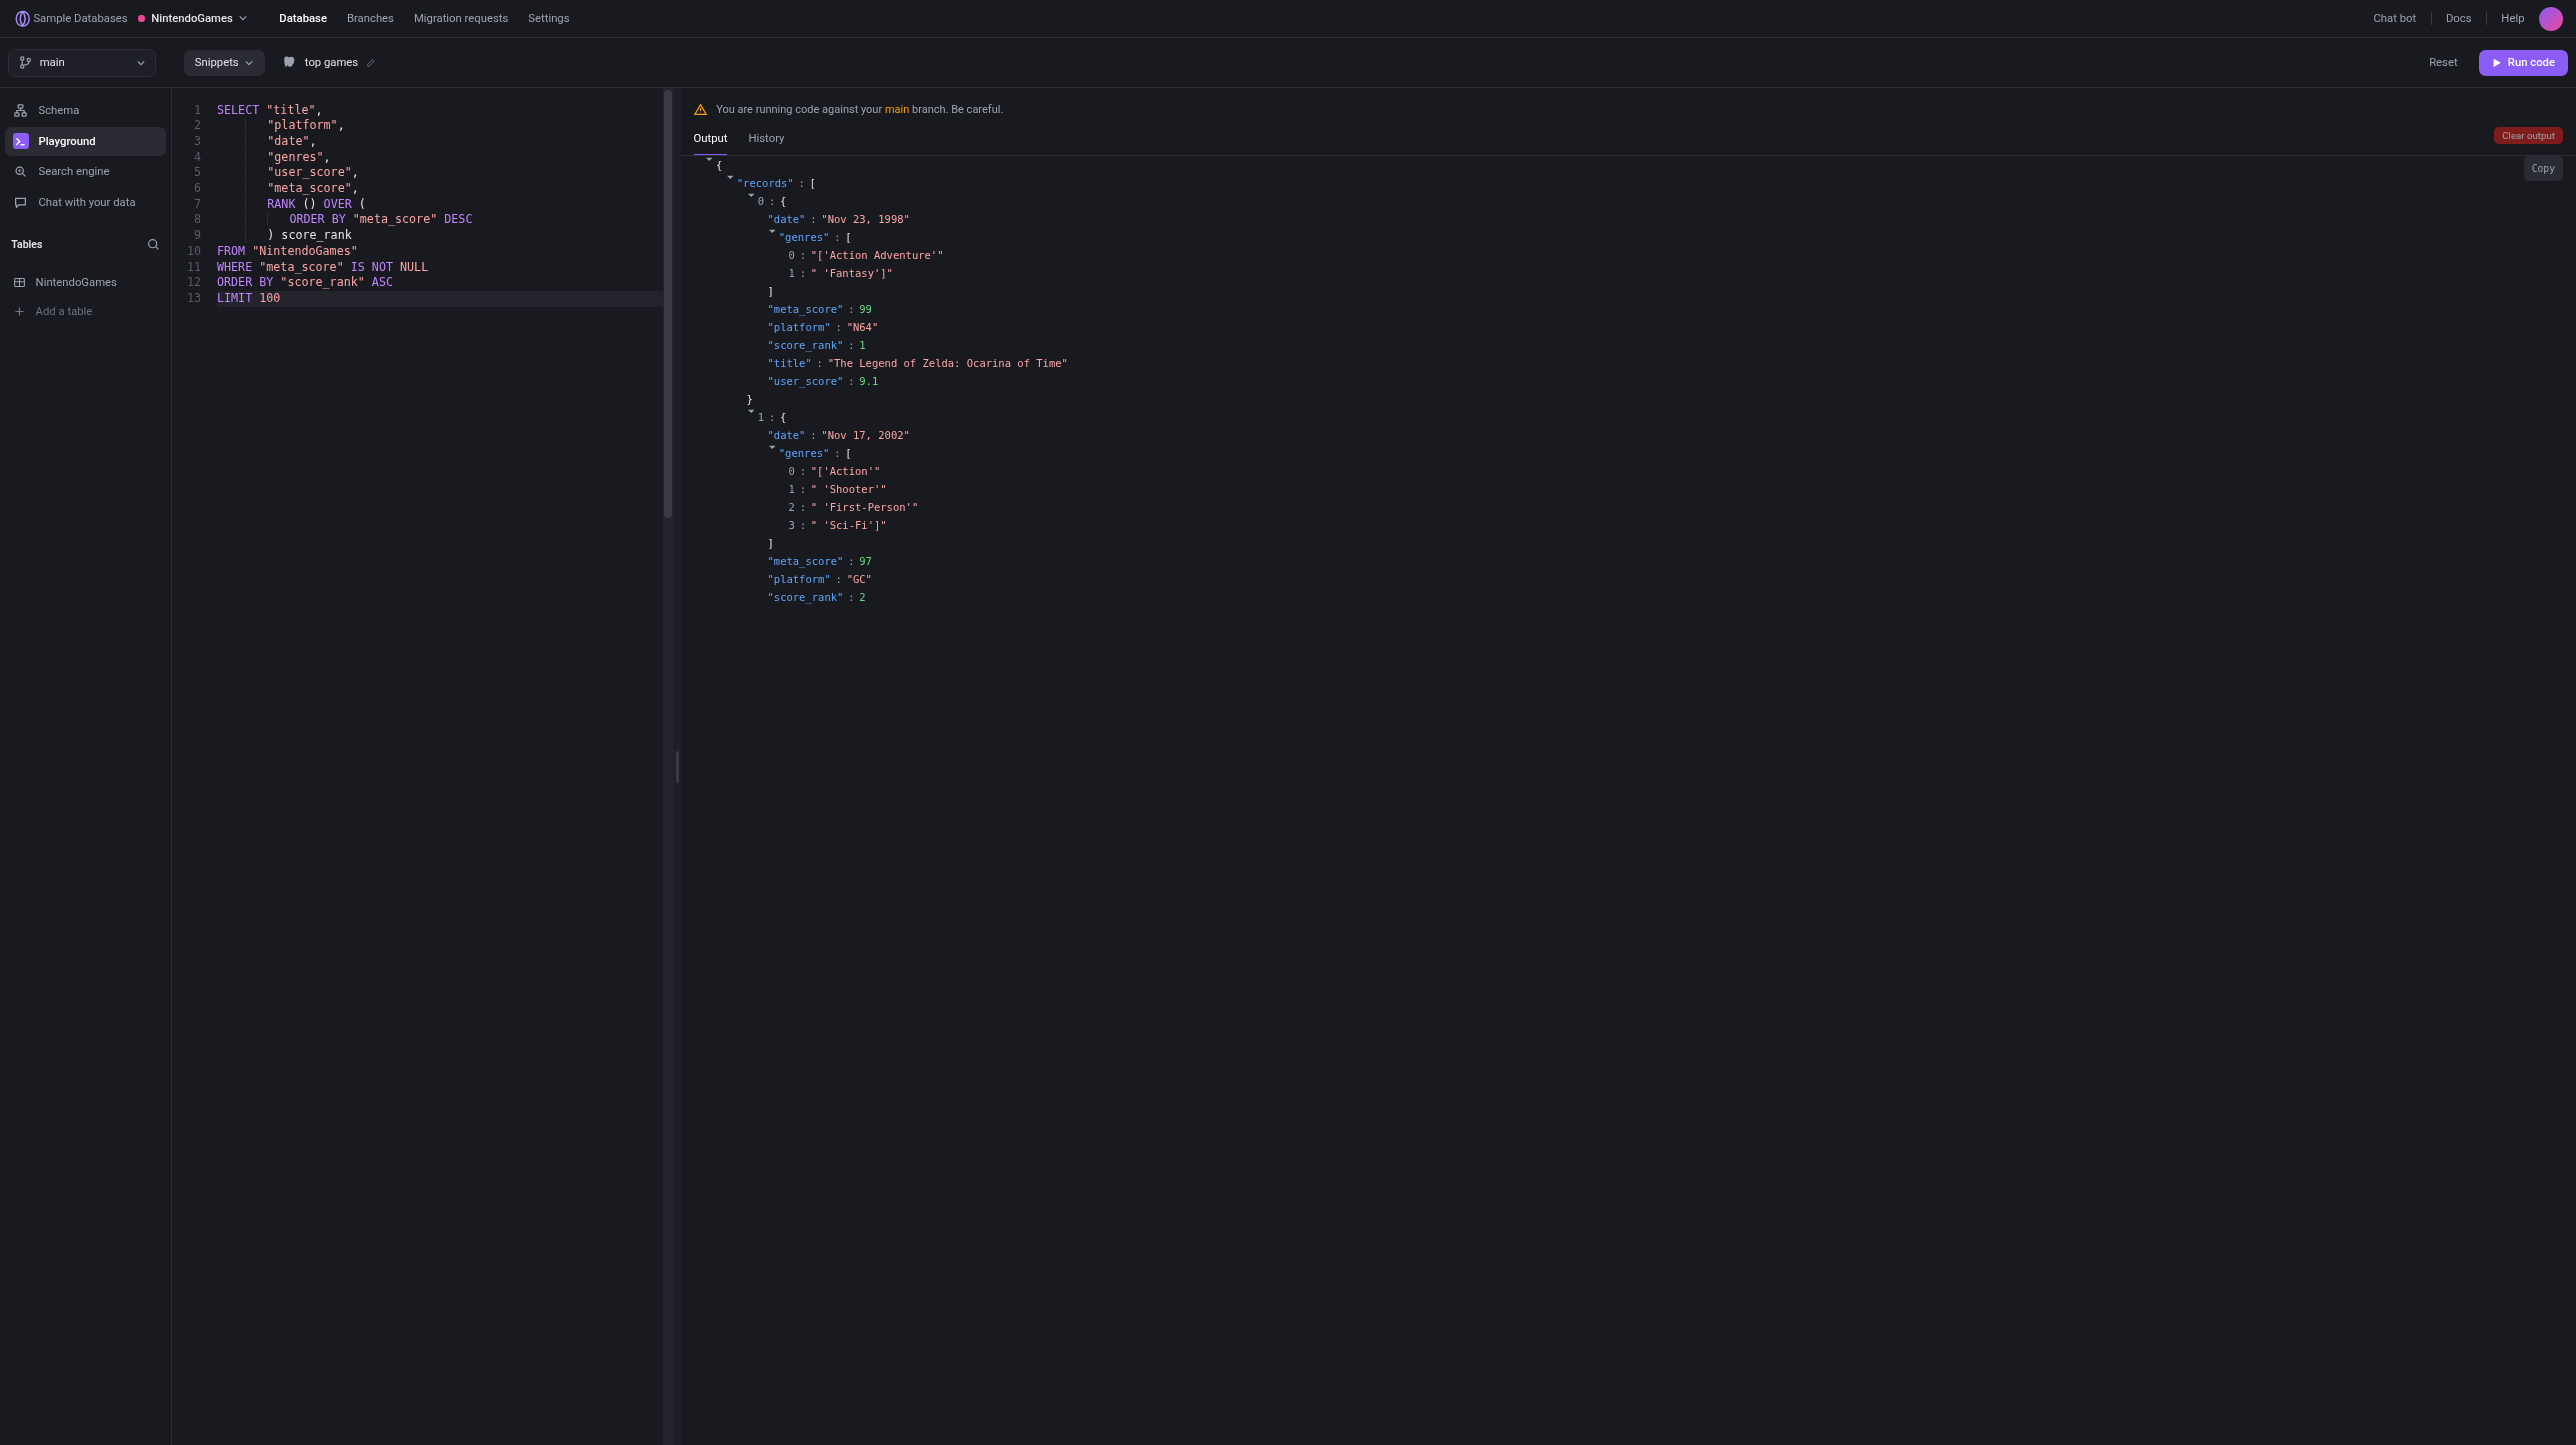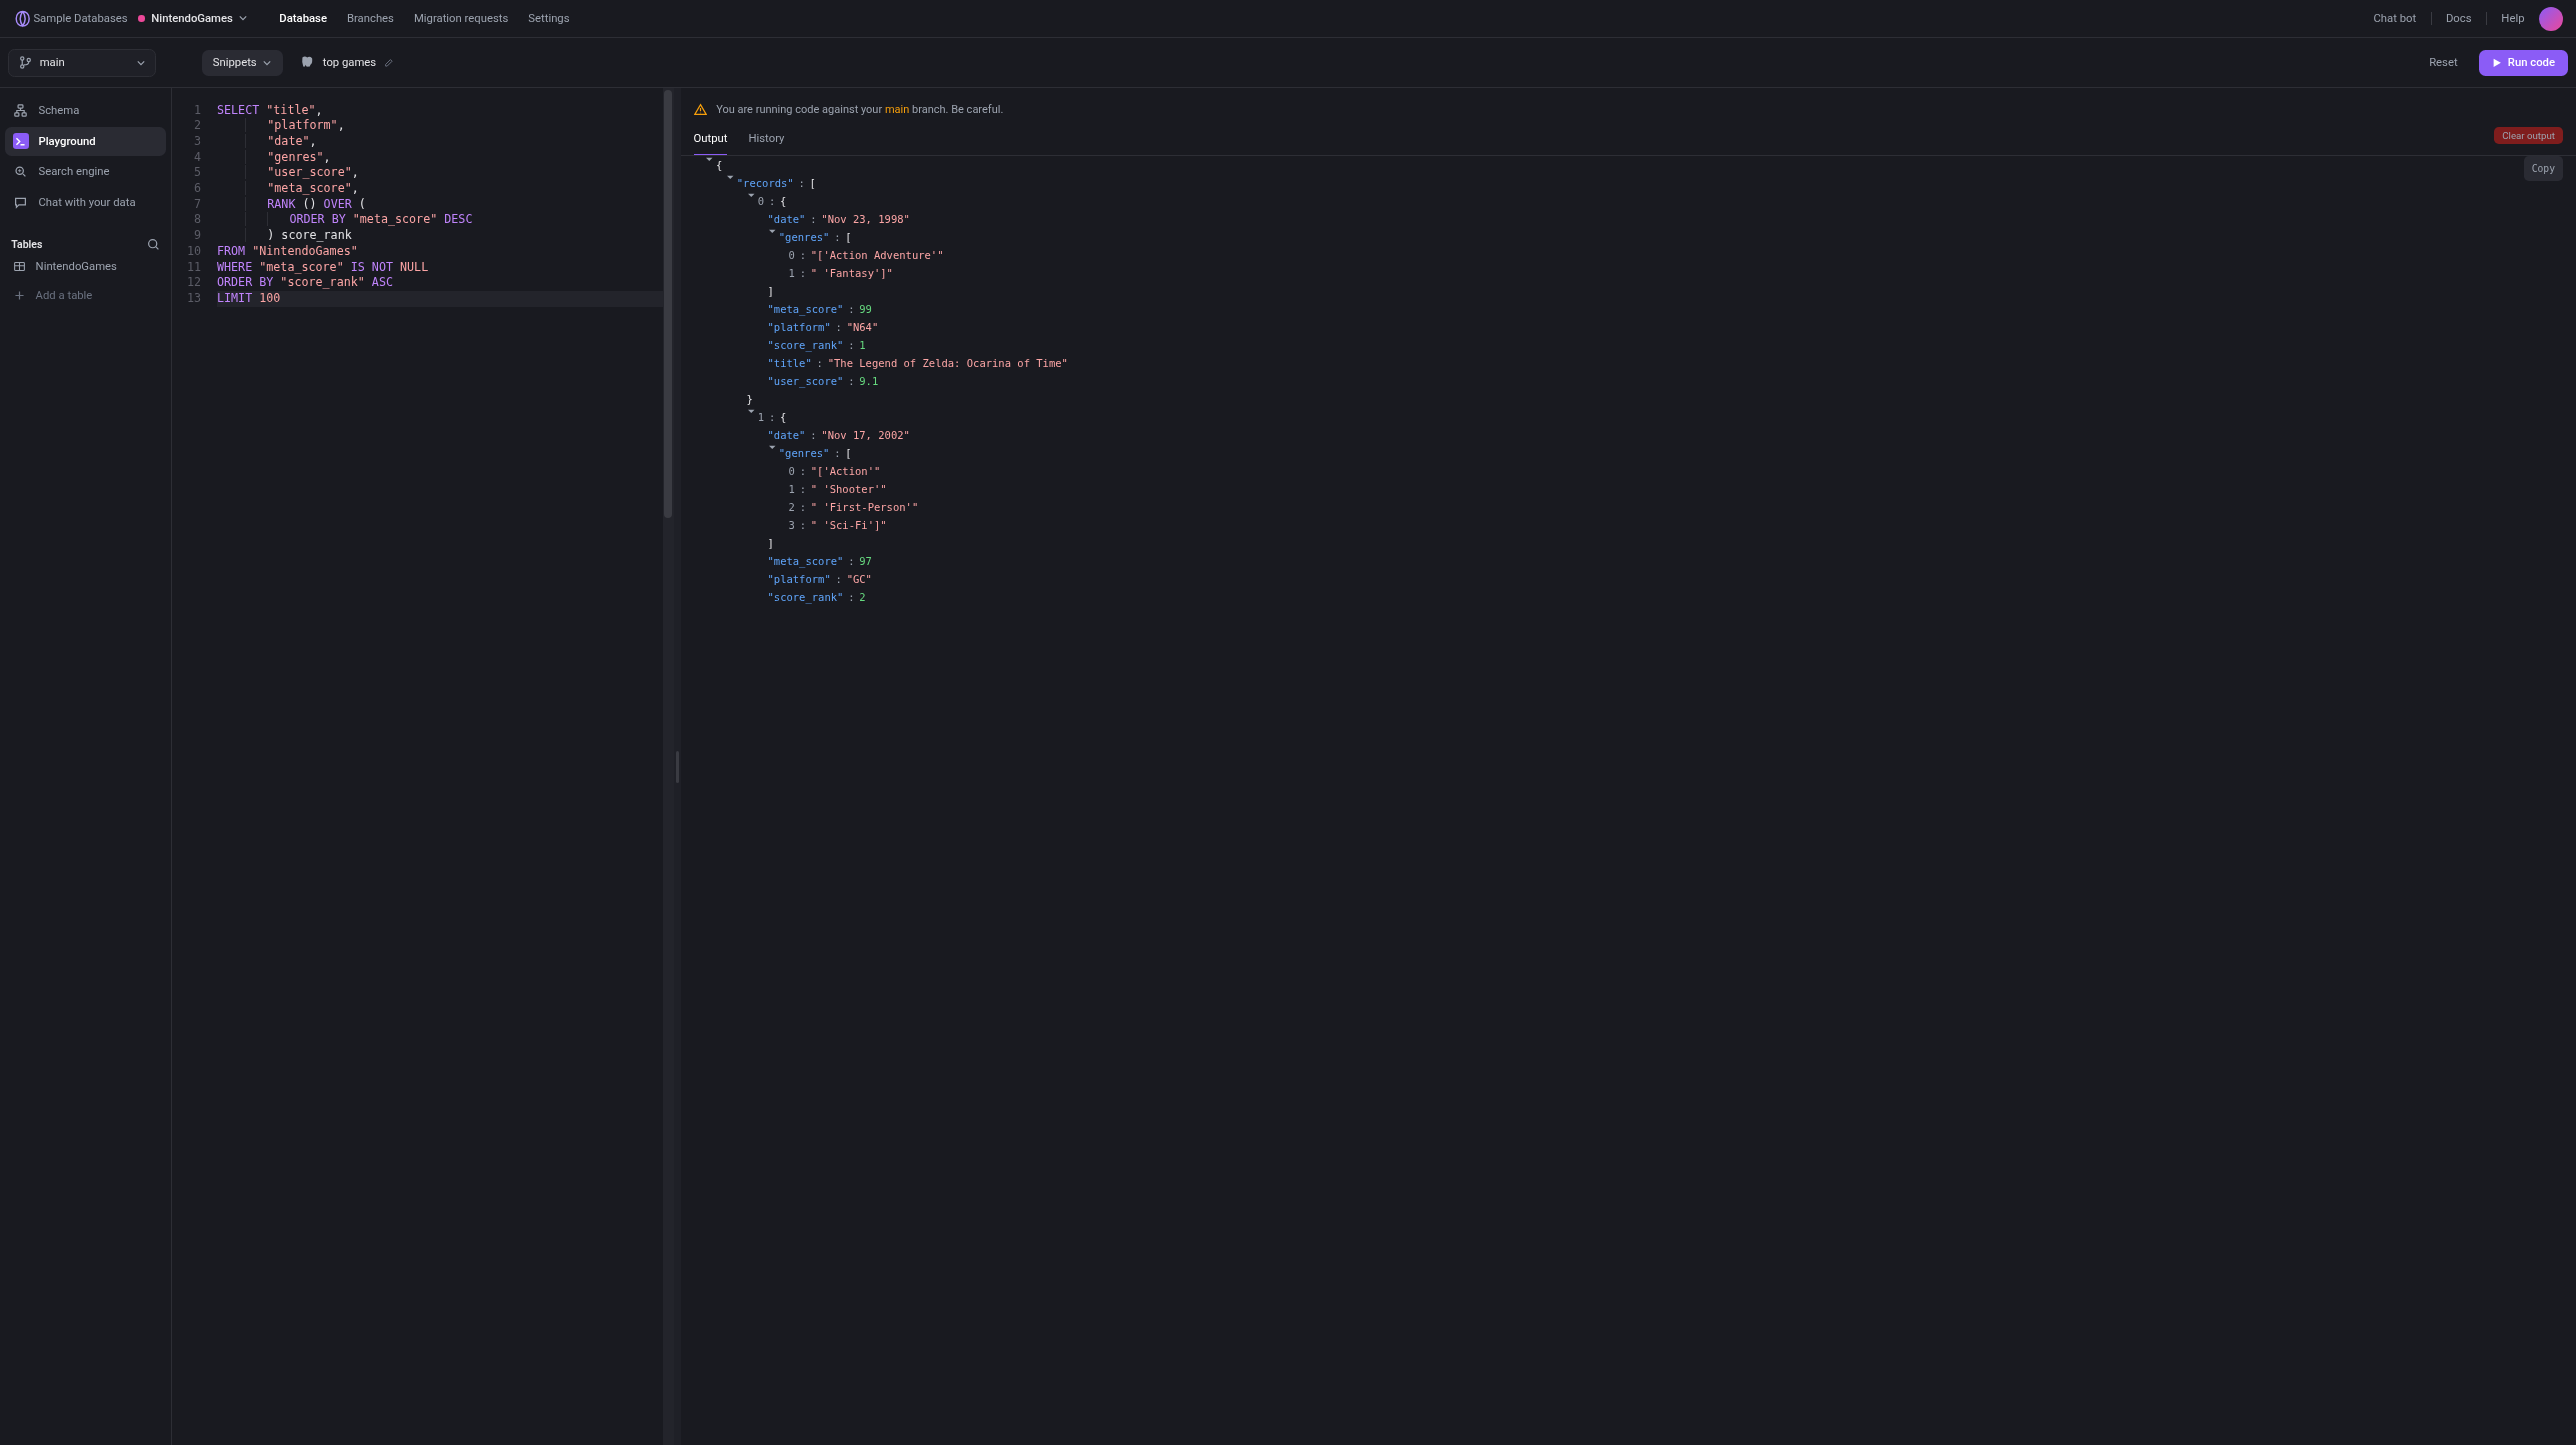--- a/index.html
+++ b/index.html
@@ -45,21 +45,21 @@
   display: flex; align-items: center; gap: 8px;
   background: #1f2027; border: 0.8px solid #2d2e35;
   border-radius: 6.5px; padding: 6.5px 9.7px; width: 148px;
   cursor: pointer; justify-content: space-between;
 }
 .branch-left { display: flex; align-items: center; gap: 8px; }
 .branch-icon { width: 13px; height: 13px; }
 .snippets-btn {
   display: flex; align-items: center; gap: 6.5px;
   background: #2a2b33; border-radius: 6.5px;
-  padding: 6.5px 11.3px; cursor: pointer; margin-left: 39px;
+  padding: 6.5px 11.3px; cursor: pointer; margin-left: 21px;
 }
 .snippet-title-group { display: flex; align-items: center; gap: 8px; margin-left: 11.3px; }
 .pg-icon { width: 14.5px; height: 14.5px; }
 .snippet-title { color: #e4e4e7; }
 .edit-icon { width: 9.7px; height: 9.7px; cursor: pointer; }
 .toolbar-right { margin-left: auto; display: flex; align-items: center; gap: 11.3px; }
 .reset-btn { color: #9ca3af; cursor: pointer; padding: 6.5px 9.7px; }
 .run-btn {
   background: #8b5cf6; color: #fff; border-radius: 6.5px;
   padding: 6.5px 13px; display: flex; align-items: center; gap: 6.5px;
@@ -72,21 +72,21 @@
 .side-item {
   display: flex; align-items: center; gap: 9.7px;
   padding: 6.5px 8px; border-radius: 6.5px; cursor: pointer;
   color: #9ca3af; margin-bottom: 1.6px;
 }
 .side-item.active { background: #2a2b33; color: #fff; font-weight: 500; }
 .side-item.active .side-icon-wrap { background: #8b5cf6; }
 .side-icon-wrap { width: 16px; height: 16px; display: flex; align-items: center; justify-content: center; border-radius: 3.2px; }
 .side-icon { width: 13px; height: 13px; }
 .tables-section { margin-top: 19.4px; padding: 0 6.5px; }
-.tables-header { display: flex; justify-content: space-between; align-items: center; margin-bottom: 3px; }
+.tables-header { display: flex; justify-content: space-between; align-items: center; margin-bottom: 19px; }
 .tables-title { color: #e4e4e7; font-weight: 600; font-size: 10.5px; }
 .search-icon-sm { width: 13px; height: 13px; cursor: pointer; }
 .table-item { display: flex; align-items: center; gap: 9.7px; padding: 6.5px 1.6px; color: #9ca3af; cursor: pointer; }
 .table-icon { width: 13px; height: 13px; }
 .add-table { display: flex; align-items: center; gap: 9.7px; padding: 6.5px 1.6px; color: #6b7280; cursor: pointer; margin-top: 3.2px; }
 
 .editor-pane { flex: 1; position: relative; display: flex; overflow: hidden; }
 .code-editor { width: 502px; position: relative; overflow: auto; }
 .code-scroll { padding: 14.5px 0; }
 .code-line { display: flex; font-family: "SF Mono", Menlo, Consolas, monospace; font-size: 11.7px; line-height: 15.7px; }

